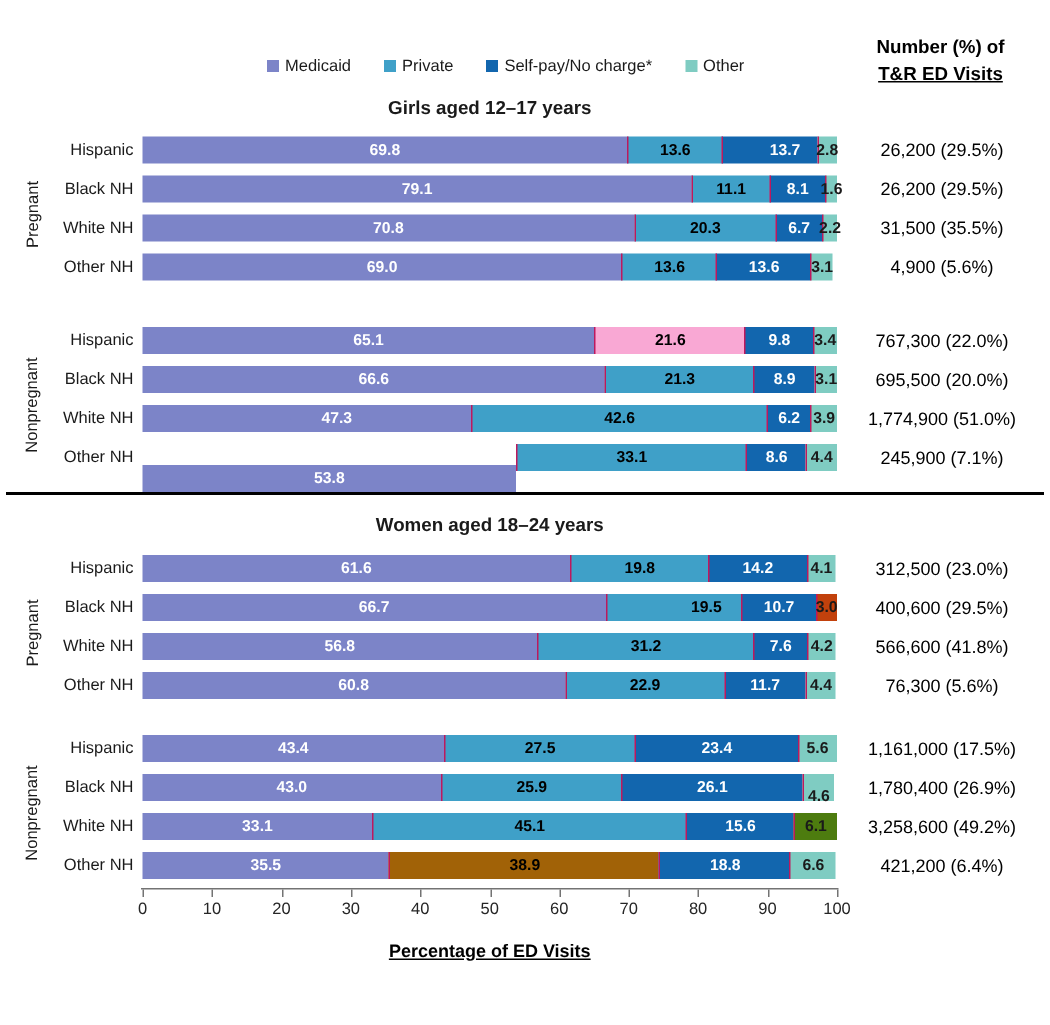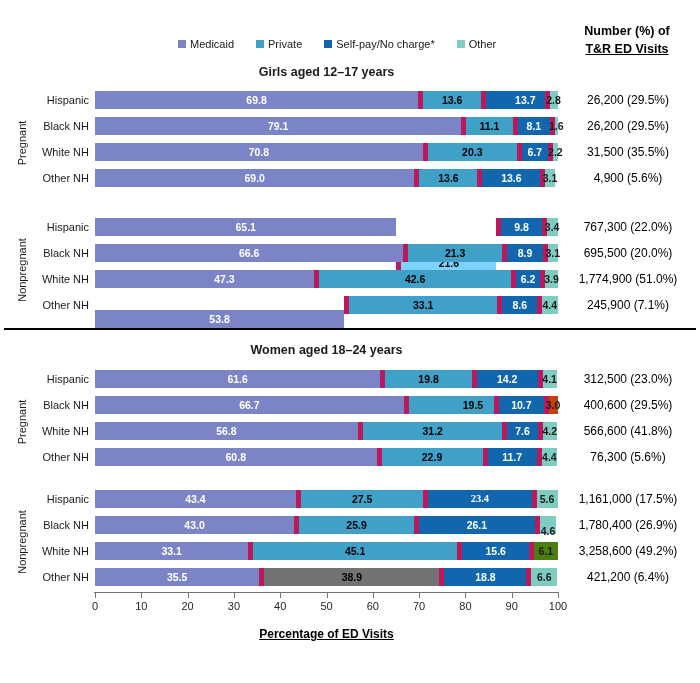--- a/index.html
+++ b/index.html
@@ -25,21 +25,21 @@
   #group-1-0 { top:370px; } #group-1-1 { top:490px; }
   .vlabel { position:absolute; left:8px; top:0; bottom:0; width:18px;
             display:flex; align-items:center; justify-content:center; }
   .vlabel span { transform:rotate(-90deg); white-space:nowrap; font-size:11px; color:#1a1a1a; }
   .row { display:flex; align-items:center; height:18px; margin-bottom:8px; }
   .cat { width:90px; text-align:right; padding-right:6px; box-sizing:border-box;
          font-size:11px; color:#1a1a1a; flex:0 0 auto; }
   .bar { width:463px; height:18px; display:flex; flex:0 0 auto; }
   .seg { height:100%; box-sizing:border-box; display:flex; align-items:center;
          justify-content:center; overflow:visible; }
-  .seg + .seg { border-left:5px solid #be185d; }
+  .seg + .seg { border-left:1px solid #be185d; }
   .seg span { font-size:10.5px; font-weight:bold; white-space:nowrap; line-height:1; }
   .total { width:140px; text-align:center; font-size:12px; color:#000; flex:0 0 auto; }
   
   .divider { position:absolute; top:328px; left:4px; width:692px; height:2px; background:#000; }
   
   .axis { position:absolute; left:95px; top:592px; width:463px; height:24px; }
   .axis-line { position:absolute; top:0; left:-1px; right:-1px; height:1px; background:#737373; }
   .tick { position:absolute; top:1px; width:1px; height:5px; background:#737373; }
   .tick-label { position:absolute; top:8px; width:34px; margin-left:-17px; text-align:center;
                 font-size:11px; color:#262626; }
@@ -157,21 +157,21 @@
   <div class="group" id="group-0-1">
       <div class="vlabel">
         <span>Nonpregnant</span>
       </div>
       <div class="row">
         <div class="cat">Hispanic</div>
         <div class="bar">
           <div class="seg" style="width: 65.1%; background: rgb(124, 132, 200);">
             <span style="color: rgb(255, 255, 255);">65.1</span>
           </div>
-          <div class="seg" style="width: 21.6%; background: #7dd3fc; margin-top: 36px;">
+          <div class="seg" style="width: 21.6%; background: #f9a8d4;">
             <span style="color: rgb(0, 0, 0);">21.6</span>
           </div>
           <div class="seg" style="width: 9.8%; background: rgb(18, 102, 174);">
             <span style="color: rgb(255, 255, 255);">9.8</span>
           </div>
           <div class="seg" style="width: 3.4%; background: rgb(127, 204, 194);">
             <span style="color: rgb(26, 26, 26);">3.4</span>
           </div>
         </div>
         <div class="total">767,300 (22.0%)</div>
@@ -320,21 +320,21 @@
       <div class="row">
         <div class="cat">Hispanic</div>
         <div class="bar">
           <div class="seg" style="width: 43.4%; background: rgb(124, 132, 200);">
             <span style="color: rgb(255, 255, 255);">43.4</span>
           </div>
           <div class="seg" style="width: 27.5%; background: rgb(63, 160, 200);">
             <span style="color: rgb(0, 0, 0);">27.5</span>
           </div>
           <div class="seg" style="width: 23.4%; background: rgb(18, 102, 174);">
-            <span style="color: rgb(255, 255, 255); font-family: Liberation Serif, serif;">23.4</span>
+            <span style="color: rgb(255, 255, 255);">23.4</span>
           </div>
           <div class="seg" style="width: 5.6%; background: rgb(127, 204, 194);">
             <span style="color: rgb(26, 26, 26);">5.6</span>
           </div>
         </div>
         <div class="total">1,161,000 (17.5%)</div>
       </div>
       <div class="row">
         <div class="cat">Black NH</div>
         <div class="bar">
@@ -370,21 +370,21 @@
           </div>
         </div>
         <div class="total">3,258,600 (49.2%)</div>
       </div>
       <div class="row">
         <div class="cat">Other NH</div>
         <div class="bar">
           <div class="seg" style="width: 35.5%; background: rgb(124, 132, 200);">
             <span style="color: rgb(255, 255, 255);">35.5</span>
           </div>
-          <div class="seg" style="width: 38.9%; background: #737373;">
+          <div class="seg" style="width: 38.9%; background: #a16207;">
             <span style="color: rgb(0, 0, 0);">38.9</span>
           </div>
           <div class="seg" style="width: 18.8%; background: rgb(18, 102, 174);">
             <span style="color: rgb(255, 255, 255);">18.8</span>
           </div>
           <div class="seg" style="width: 6.6%; background: rgb(127, 204, 194);">
             <span style="color: rgb(26, 26, 26);">6.6</span>
           </div>
         </div>
         <div class="total">421,200 (6.4%)</div>

